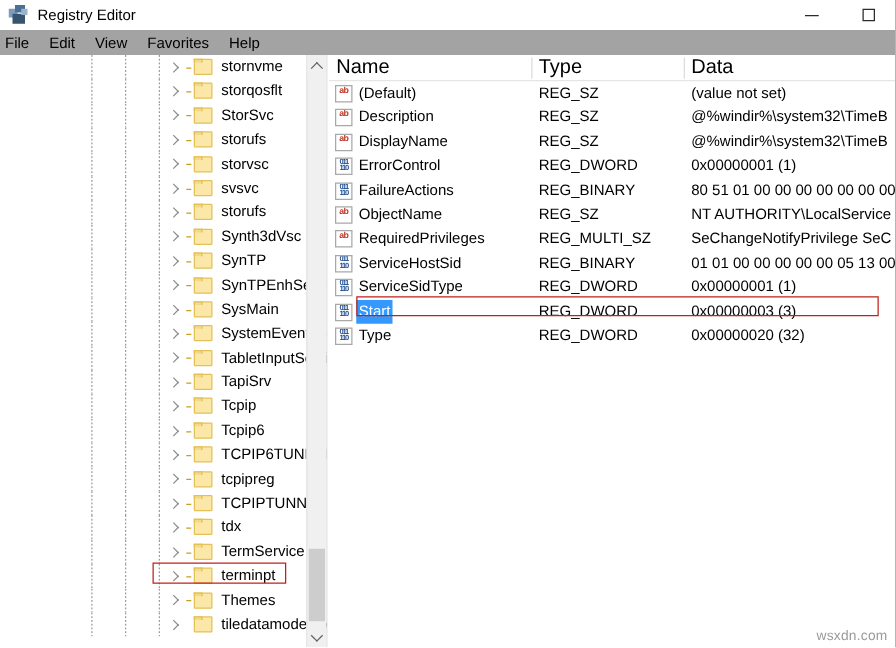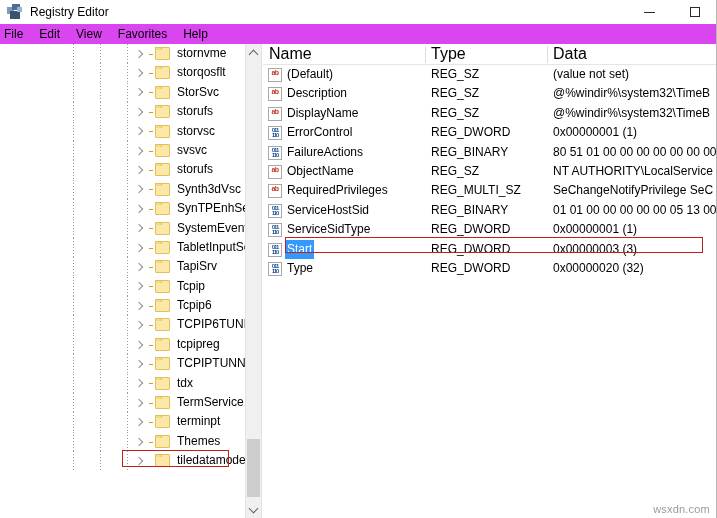--- a/index.html
+++ b/index.html
@@ -60,21 +60,21 @@
   .max-glyph {
     width: 10px; height: 10px;
     border: 1px solid #2b2b2b;
     box-sizing: border-box;
   }
 
   
   .menubar {
     position: absolute; left: 0; top: 24px;
     width: 717px; height: 20px;
-    background: #d946ef;
+    background: #a3a3a3;
     display: flex; align-items: center;
   }
   .menu-item {
     font-size: 12px; color: #000000;
     padding: 0 8px;
     line-height: 20px;
     white-space: nowrap;
     cursor: default;
   }
   .menu-item:first-child { padding-left: 4px; }
@@ -460,21 +460,53 @@
               <div class="guide" style="left: 127px;"></div>
             </div>
             <div class="expander" style="left: 133px;">
               <div class="chev"></div>
             </div>
             <div class="dash" style="left: 149px; top: 9.7px;"></div>
             <div class="folder" style="left: 155px; top: 3px;">
               <div class="back"></div>
               <div class="tab"></div>
             </div>
+            <div class="tree-label" style="left: 175px;">SynTP</div>
+          </div>
+          <div class="tree-row" style="height: 19.4px;">
+            <div class="indent-guides">
+              <div class="guide" style="left: 73px;"></div>
+              <div class="guide" style="left: 100px;"></div>
+              <div class="guide" style="left: 127px;"></div>
+            </div>
+            <div class="expander" style="left: 133px;">
+              <div class="chev"></div>
+            </div>
+            <div class="dash" style="left: 149px; top: 9.7px;"></div>
+            <div class="folder" style="left: 155px; top: 3px;">
+              <div class="back"></div>
+              <div class="tab"></div>
+            </div>
             <div class="tree-label" style="left: 175px;">SynTPEnhService</div>
+          </div>
+          <div class="tree-row" style="height: 19.4px;">
+            <div class="indent-guides">
+              <div class="guide" style="left: 73px;"></div>
+              <div class="guide" style="left: 100px;"></div>
+              <div class="guide" style="left: 127px;"></div>
+            </div>
+            <div class="expander" style="left: 133px;">
+              <div class="chev"></div>
+            </div>
+            <div class="dash" style="left: 149px; top: 9.7px;"></div>
+            <div class="folder" style="left: 155px; top: 3px;">
+              <div class="back"></div>
+              <div class="tab"></div>
+            </div>
+            <div class="tree-label" style="left: 175px;">SysMain</div>
           </div>
           <div class="tree-row" style="height: 19.4px;">
             <div class="indent-guides">
               <div class="guide" style="left: 73px;"></div>
               <div class="guide" style="left: 100px;"></div>
               <div class="guide" style="left: 127px;"></div>
             </div>
             <div class="expander" style="left: 133px;">
               <div class="chev"></div>
             </div>

